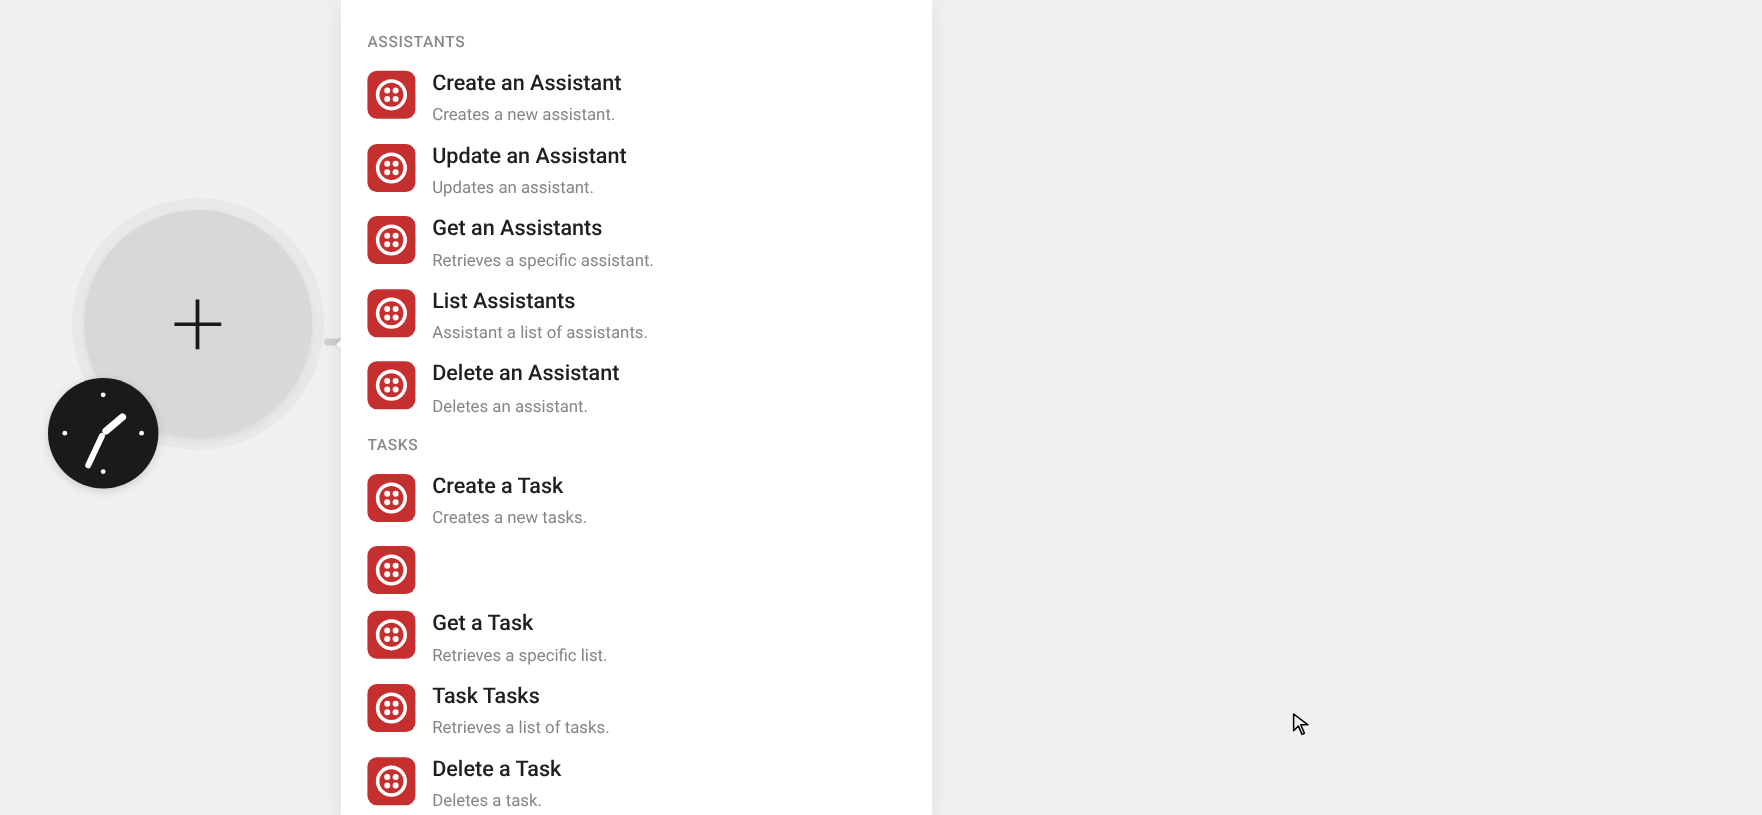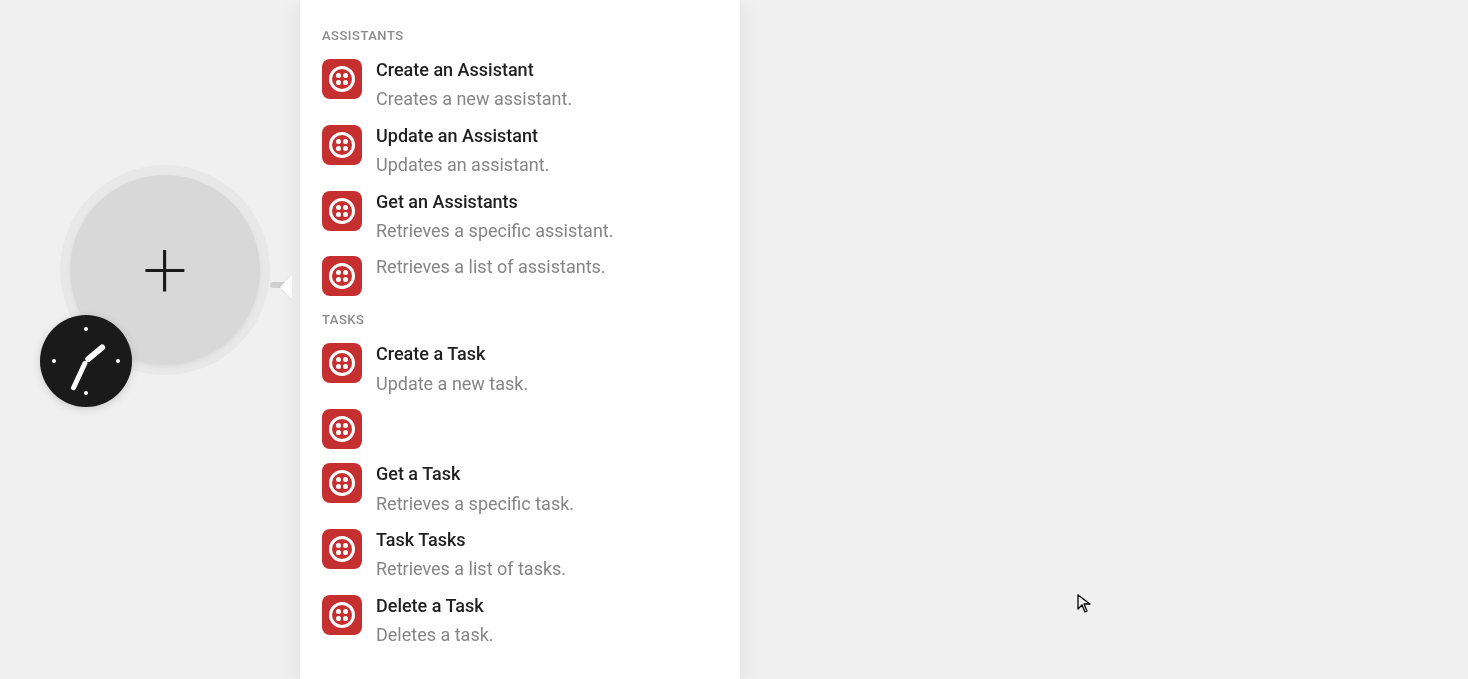--- a/index.html
+++ b/index.html
@@ -110,23 +110,23 @@
       height: 0;
       border-top: 12px solid transparent;
       border-bottom: 12px solid transparent;
       border-right: 12px solid #fff;
       filter: drop-shadow(-1px 0 1px rgba(0,0,0,0.05));
     }
     
     
     .menu-panel {
       position: absolute;
-      left: 300px;
+      left: 284px;
       top: 0;
-      width: 440px;
+      width: 492px;
       height: 679px;
       background: #fff;
       box-shadow: 0 4px 20px rgba(0,0,0,0.08);
       overflow-y: auto;
       padding: 18px 0 10px 0;
     }
     .menu-panel::-webkit-scrollbar {
       width: 8px;
     }
     .menu-panel::-webkit-scrollbar-thumb {
@@ -189,21 +189,21 @@
       gap: 6px;
       padding-top: 1px;
     }
     .item-title {
       font-size: 18px;
       font-weight: 500;
       color: #1f1f1f;
       line-height: 1.3;
     }
     .item-desc {
-      font-size: 18px;
+      font-size: 14px;
       color: #858585;
       line-height: 1.3;
     }
     
     
     .cursor {
       position: absolute;
       left: 1077px;
       top: 594px;
       width: 16px;
@@ -283,36 +283,51 @@
     <div class="menu-item">
       <div class="item-icon">
         <div class="twilio-glyph">
           <div class="twilio-dot"></div>
           <div class="twilio-dot"></div>
           <div class="twilio-dot"></div>
           <div class="twilio-dot"></div>
         </div>
       </div>
       <div class="item-text">
-        <div class="item-desc">Retrieves a list of assistants.</div>
+        <div class="item-title">List Assistants</div>
+        <div class="item-desc">Assistant a list of assistants.</div>
+      </div>
+    </div>
+    <div class="menu-item">
+      <div class="item-icon">
+        <div class="twilio-glyph">
+          <div class="twilio-dot"></div>
+          <div class="twilio-dot"></div>
+          <div class="twilio-dot"></div>
+          <div class="twilio-dot"></div>
+        </div>
+      </div>
+      <div class="item-text">
+        <div class="item-title">Delete an Assistant</div>
+        <div class="item-desc">Deletes an assistant.</div>
       </div>
     </div>
     <div class="section-header">TASKS</div>
     <div class="menu-item">
       <div class="item-icon">
         <div class="twilio-glyph">
           <div class="twilio-dot"></div>
           <div class="twilio-dot"></div>
           <div class="twilio-dot"></div>
           <div class="twilio-dot"></div>
         </div>
       </div>
       <div class="item-text">
         <div class="item-title">Create a Task</div>
-        <div class="item-desc">Update a new task.</div>
+        <div class="item-desc">Creates a new tasks.</div>
       </div>
     </div>
     <div class="menu-item">
       <div class="item-icon">
         <div class="twilio-glyph">
           <div class="twilio-dot"></div>
           <div class="twilio-dot"></div>
           <div class="twilio-dot"></div>
           <div class="twilio-dot"></div>
         </div>
@@ -322,21 +337,21 @@
       <div class="item-icon">
         <div class="twilio-glyph">
           <div class="twilio-dot"></div>
           <div class="twilio-dot"></div>
           <div class="twilio-dot"></div>
           <div class="twilio-dot"></div>
         </div>
       </div>
       <div class="item-text">
         <div class="item-title">Get a Task</div>
-        <div class="item-desc">Retrieves a specific task.</div>
+        <div class="item-desc">Retrieves a specific list.</div>
       </div>
     </div>
     <div class="menu-item">
       <div class="item-icon">
         <div class="twilio-glyph">
           <div class="twilio-dot"></div>
           <div class="twilio-dot"></div>
           <div class="twilio-dot"></div>
           <div class="twilio-dot"></div>
         </div>

